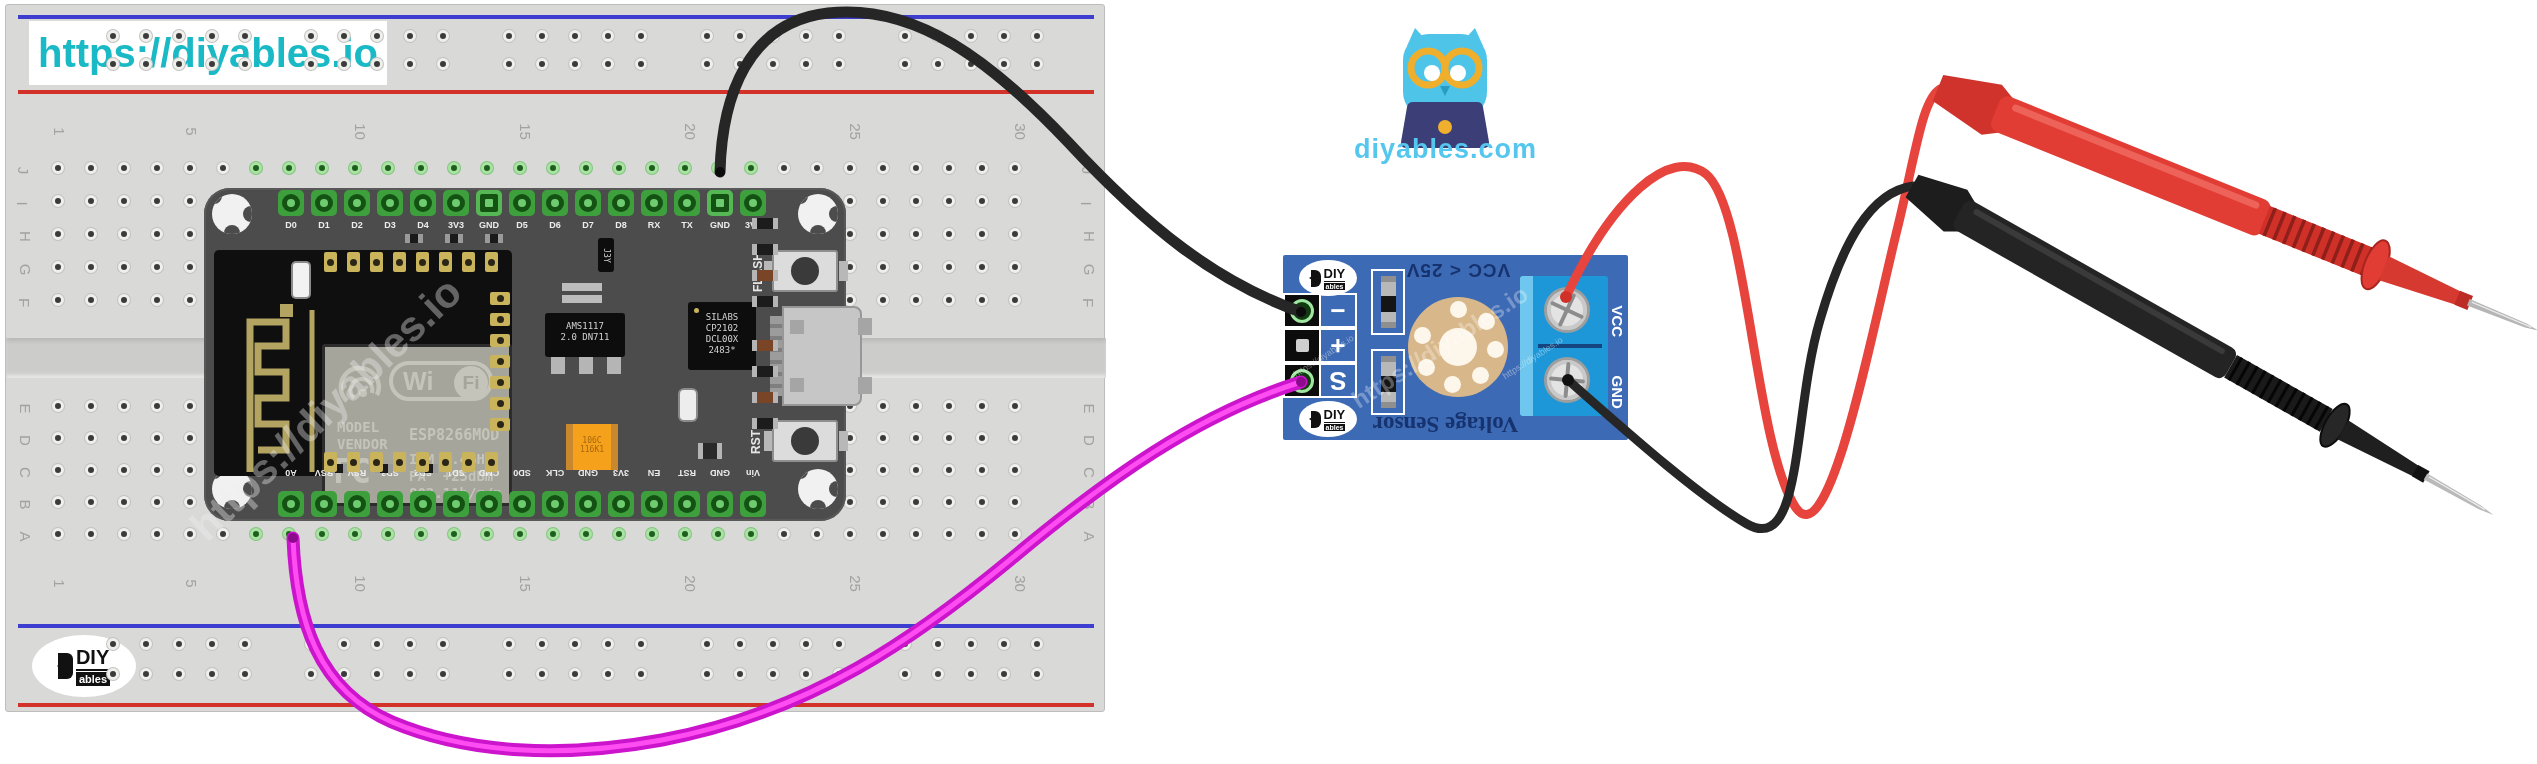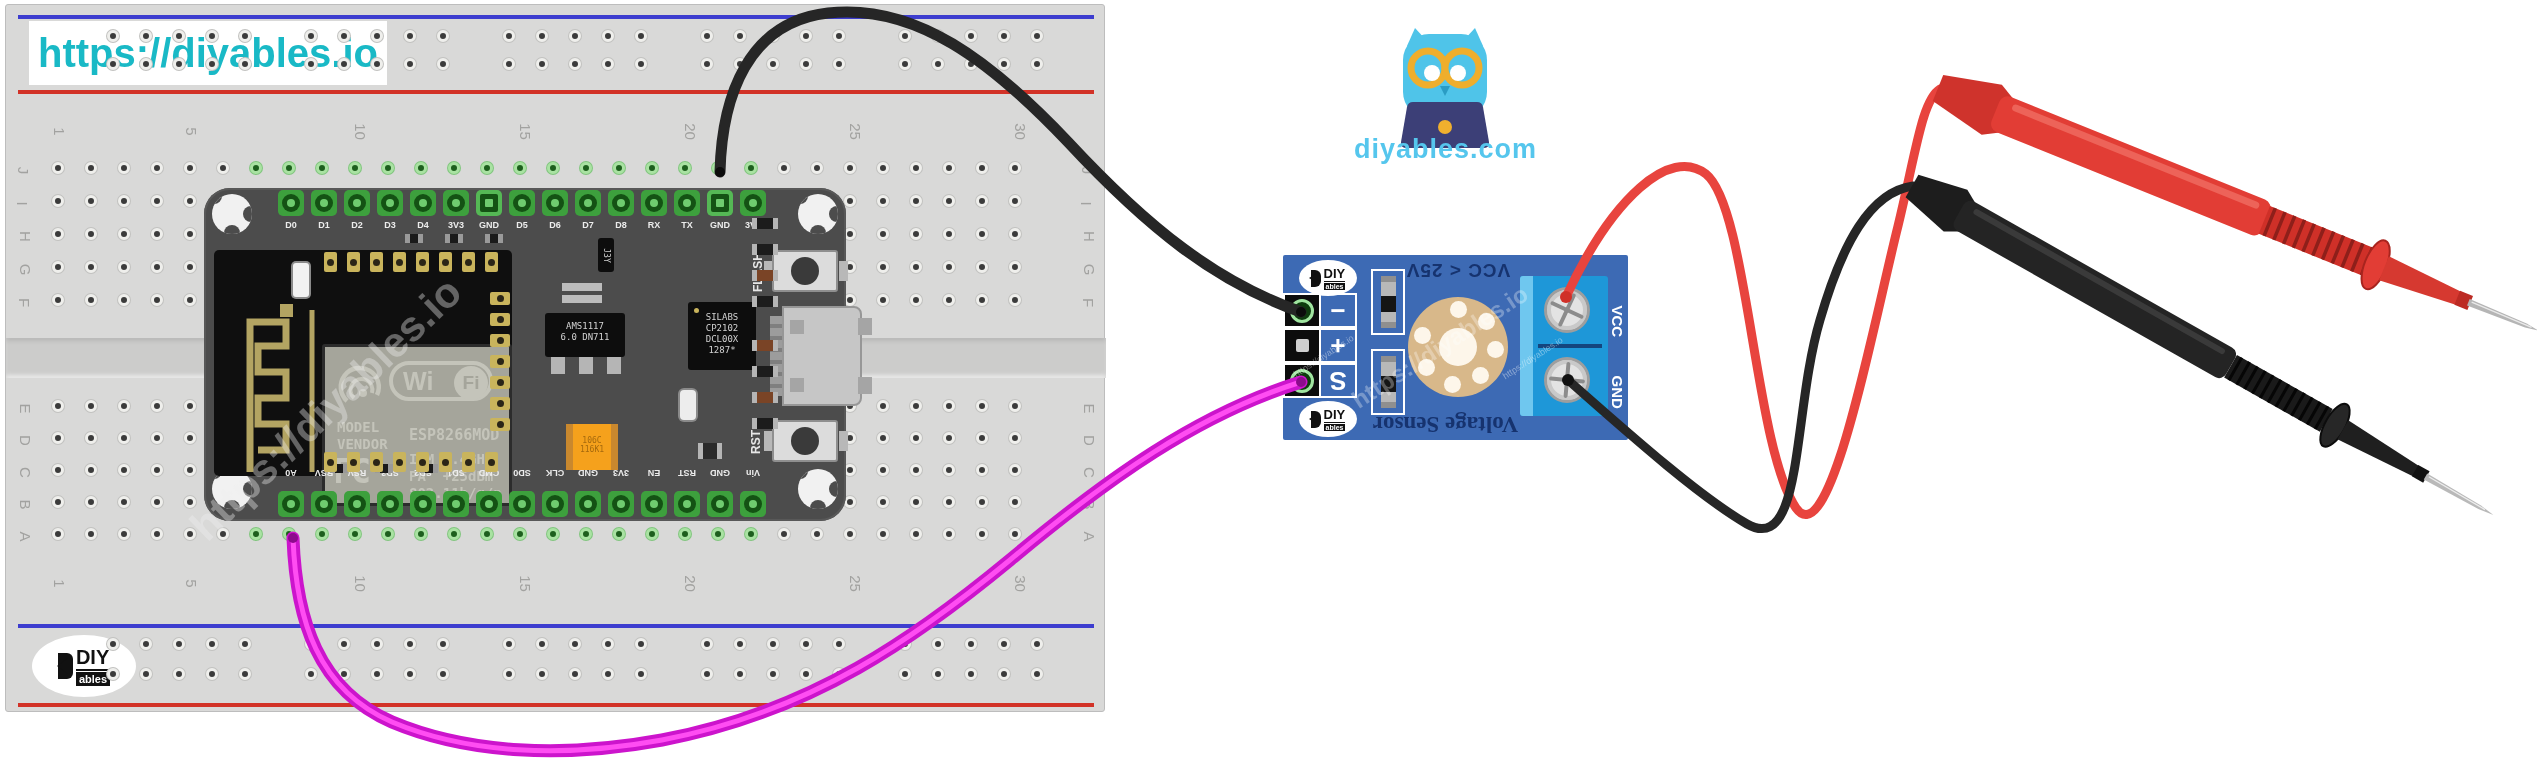--- a/index.html
+++ b/index.html
@@ -626,40 +626,40 @@
         <div class="shield-txt" style="left:84px;top:104px" data-name="esp-radio-specs">ISM 2.4GHz
 PA  +25dBm
 802.11b/g/n</div>
       </div>
     </div>
 
     <div style="position:absolute;left:358px;top:95px;width:40px;height:8px;background:#bcbcbc" data-name="smd-component"></div>
     <div style="position:absolute;left:358px;top:107px;width:40px;height:8px;background:#bcbcbc" data-name="smd-component"></div>
     <div class="chip" style="left:341px;top:125px;width:80px;height:44px;padding-top:8px" data-name="voltage-regulator-chip">
       <div class="ln vreg-lab" data-name="regulator-label">AMS1117
-6.0 DN711</div>
+2.0 DN711</div>
     </div>
     <div class="leg" style="left:347px;top:169px;width:14px;height:17px" data-name="chip-leg"></div>
     <div class="leg" style="left:375px;top:169px;width:14px;height:17px" data-name="chip-leg"></div>
     <div class="leg" style="left:403px;top:169px;width:14px;height:17px" data-name="chip-leg"></div>
 
     <div class="chip" style="left:394px;top:50px;width:16px;height:34px" data-name="transistor">
       <div class="ln" style="transform:rotate(90deg);margin-top:12px;font-size:8px" data-name="transistor-label">J3Y</div>
     </div>
 
     <div class="orange-cap" data-name="tantalum-capacitor">
       <div class="ln" style="margin-top:12px" data-name="capacitor-label">106C
 116K1</div>
     </div>
 
     <div class="chip" style="left:484px;top:114px;width:68px;height:68px;padding-top:10px" data-name="usb-serial-chip">
       <div class="ln" data-name="usb-chip-label">SILABS
 CP2102
 DCL00X
-1287*</div>
+2483*</div>
       <i style="position:absolute;left:6px;top:6px;width:5px;height:5px;border-radius:50%;background:#c9b45c"></i>
     </div>
 
     <div class="btn-flange" style="left:560px;top:73px" data-name="button-flange"></div>
     <div class="btn-flange" style="left:635px;top:73px" data-name="button-flange"></div>
     <div class="btn" style="left:568px;top:62px" data-name="flash-button"></div>
     <div class="btnlab" style="left:534px;top:77px" data-name="flash-button-label">FLASH</div>
     <div class="btn-flange" style="left:560px;top:243px" data-name="button-flange"></div>
     <div class="btn-flange" style="left:635px;top:243px" data-name="button-flange"></div>
     <div class="btn" style="left:568px;top:232px" data-name="reset-button"></div>

